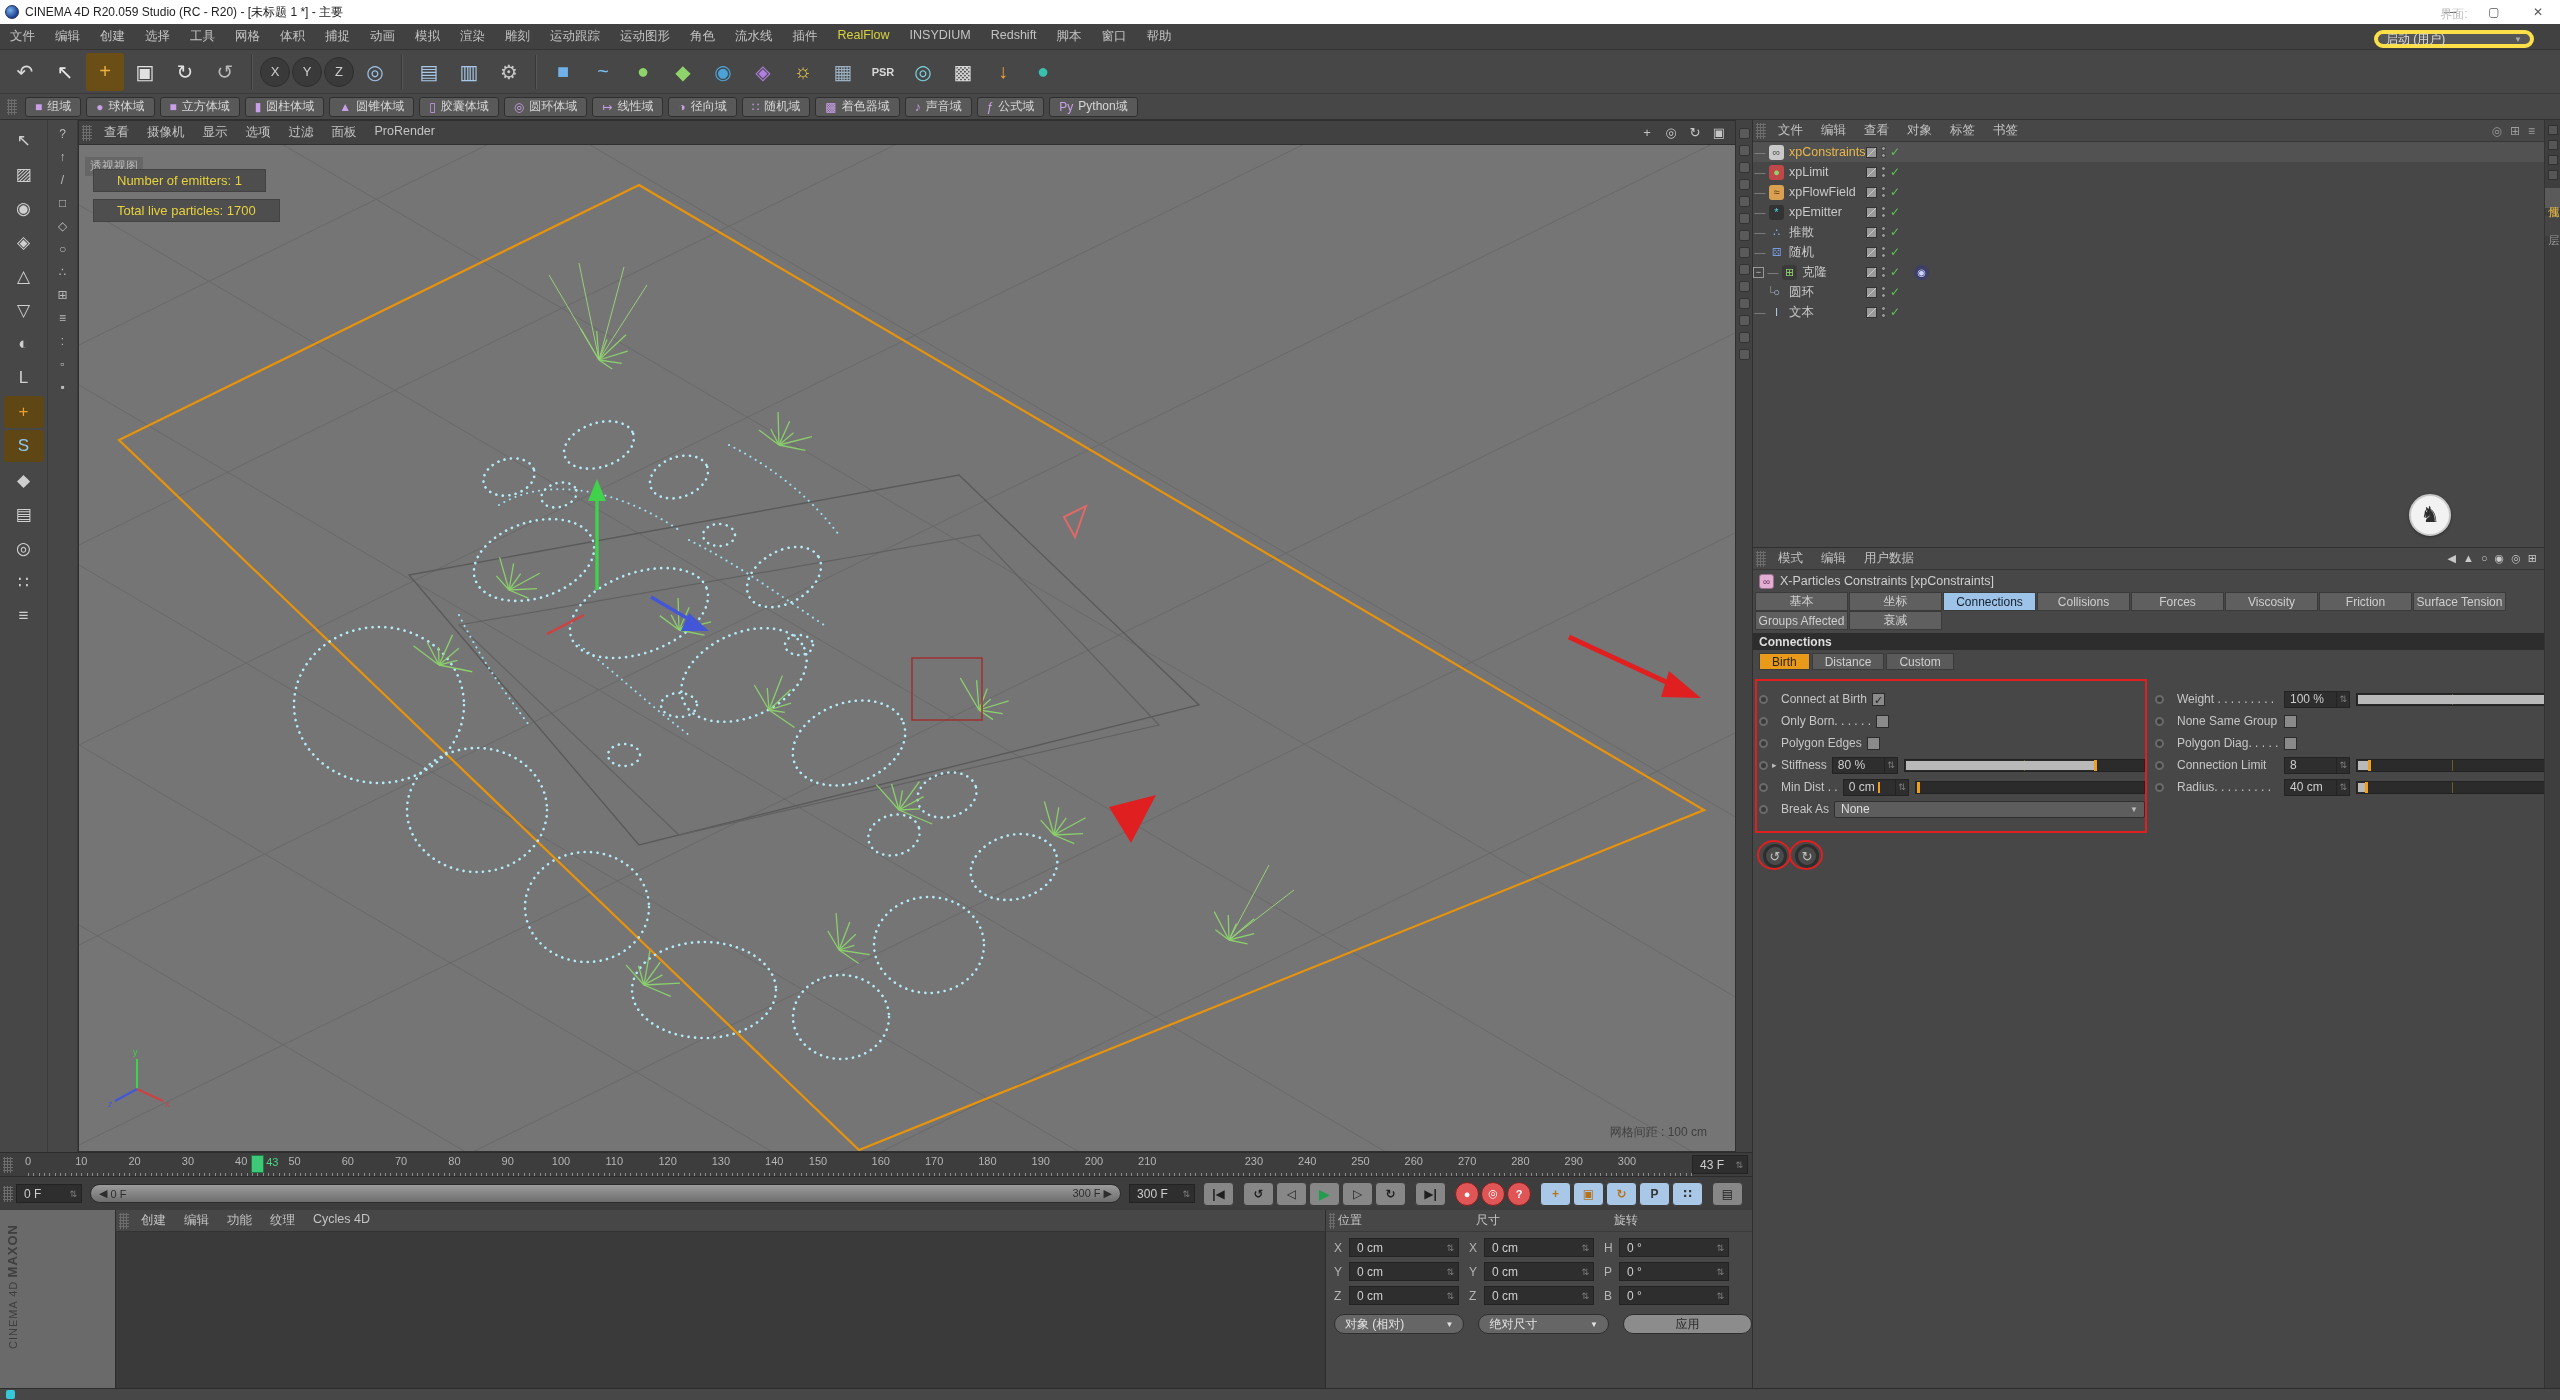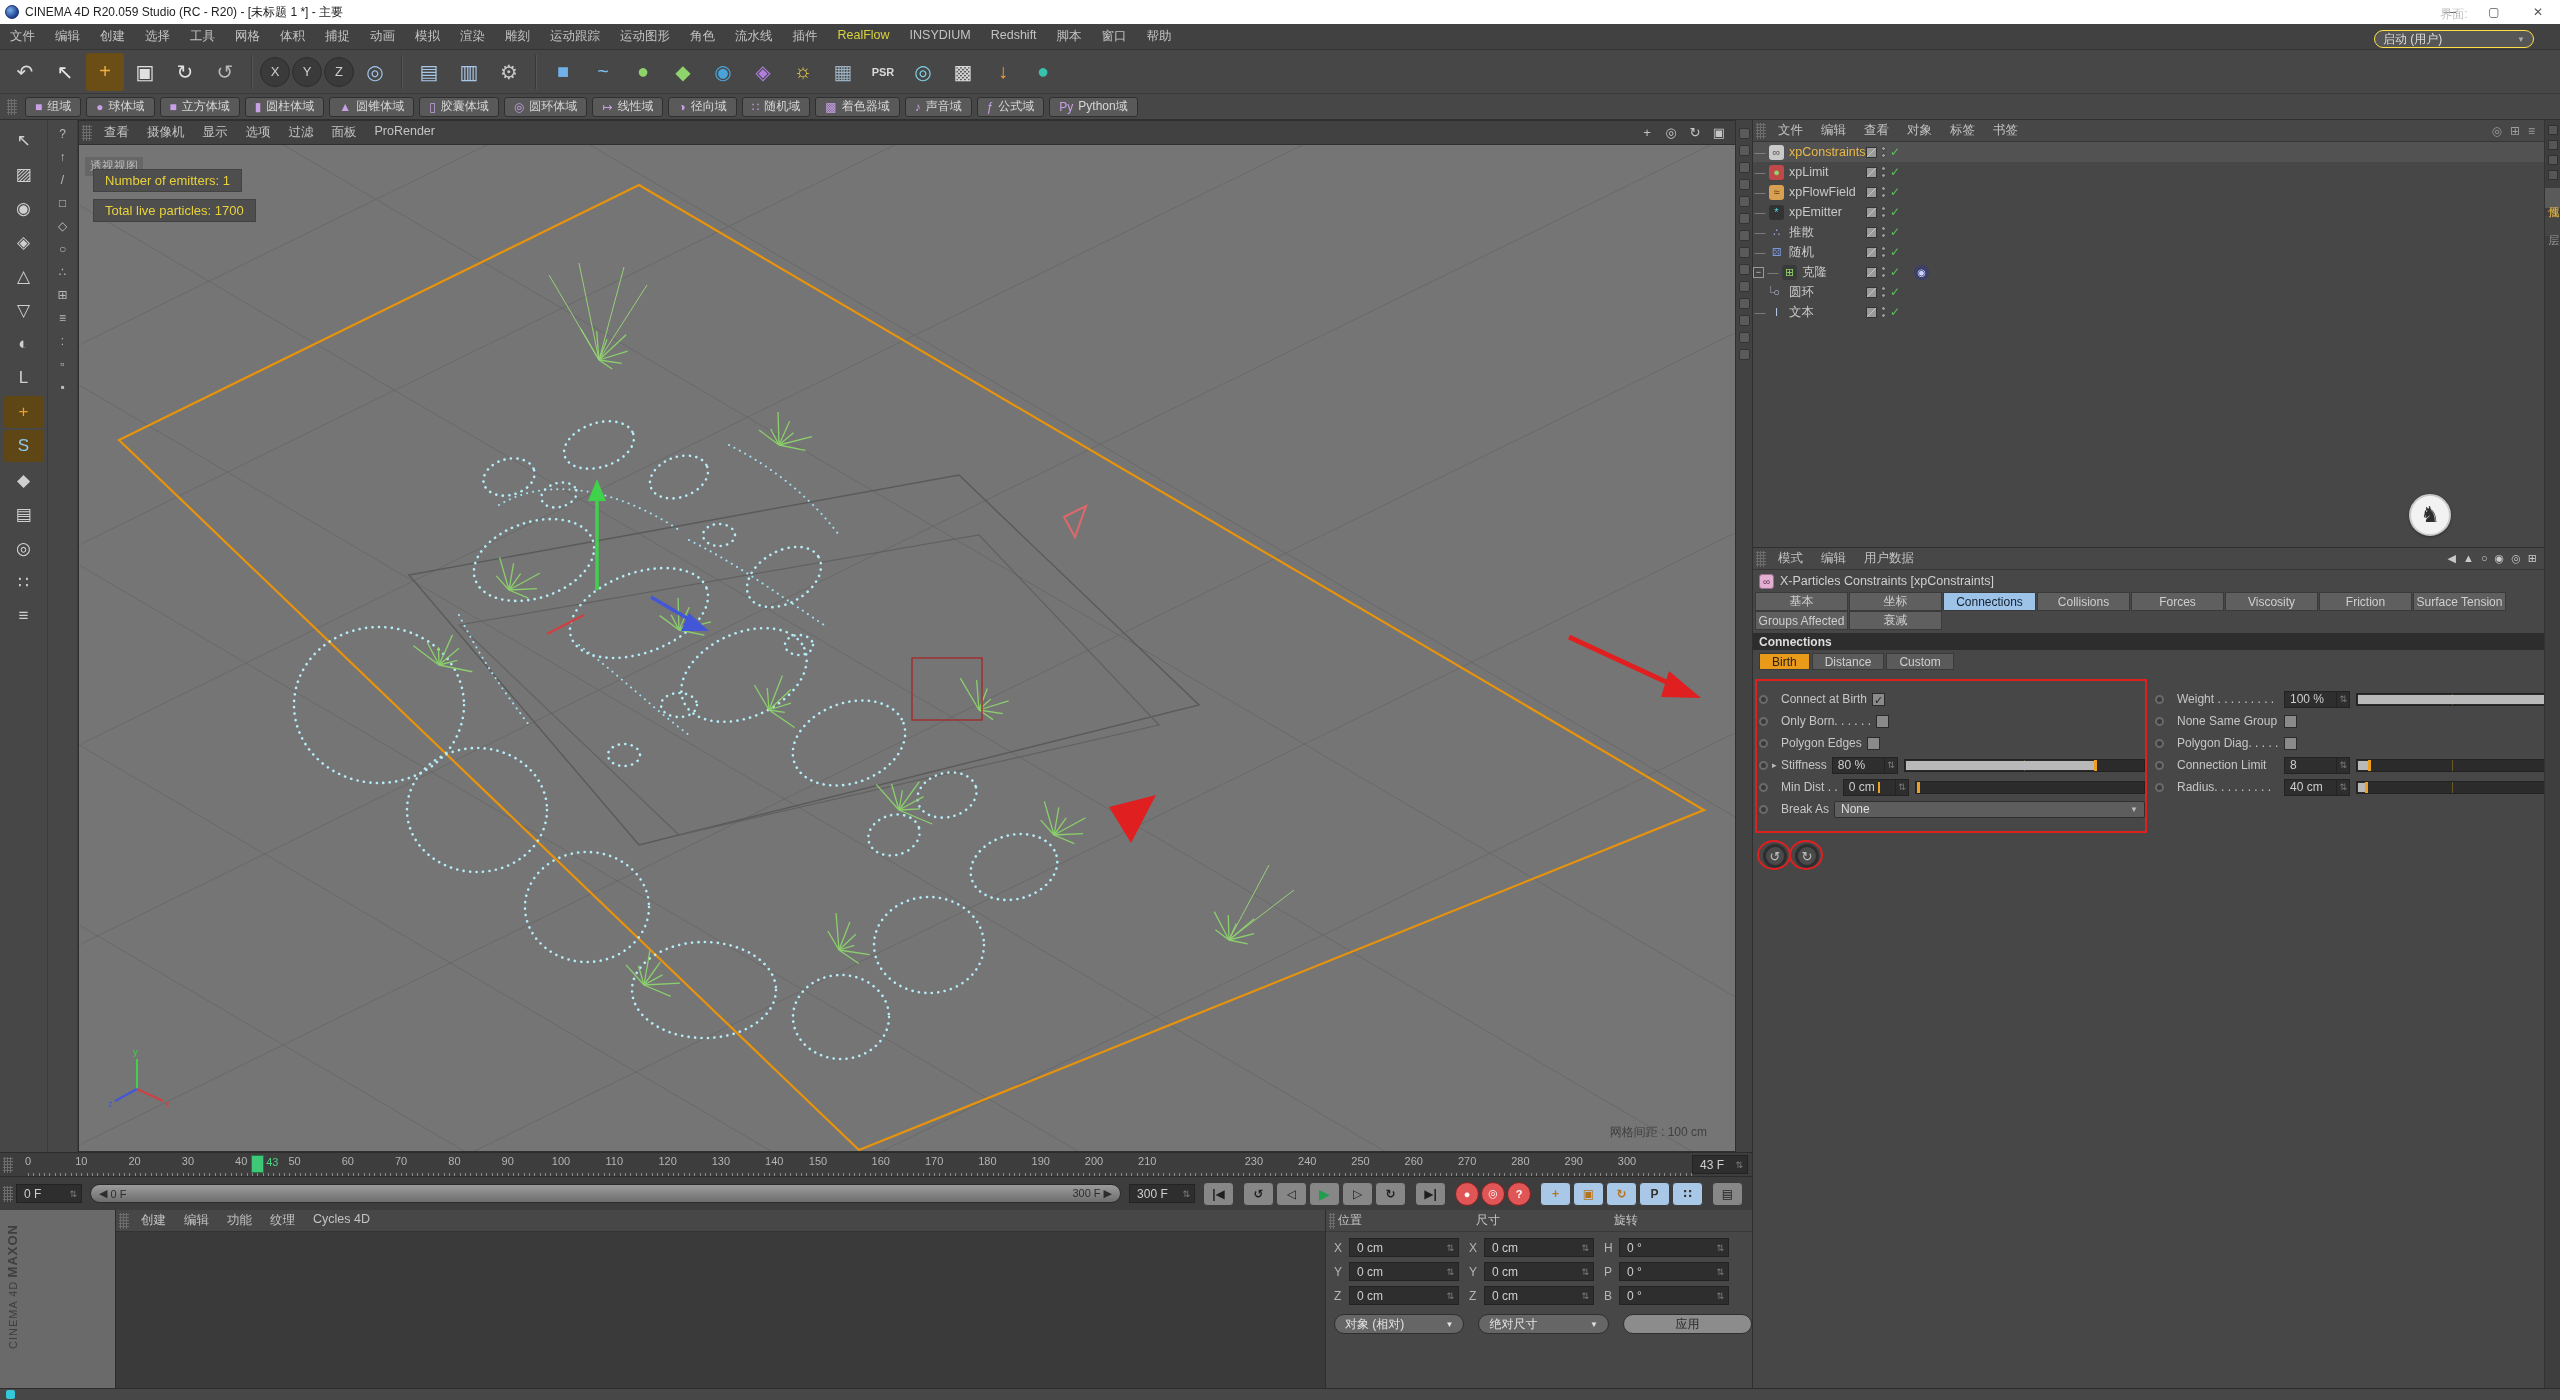--- a/index.html
+++ b/index.html
@@ -17,21 +17,21 @@
   .wctls { margin-left:auto; display:flex; }
   .wctl { width:44px; height:24px; display:flex; align-items:center; justify-content:center;
           color:#555; font-size:12px; background:#fff; }
 
   
   .menubar { position:absolute; left:0; top:24px; width:2560px; height:26px; background:#414141;
              border-bottom:1px solid #333; display:flex; align-items:center; }
   .menu-item { padding:0 10px; color:#c3c3c3; font-size:12.5px; }
   .menu-item.hl { color:#d8d23e; }
   .mb-right { margin-left:auto; display:flex; align-items:center; gap:7px; padding-right:26px; color:#bdbdbd;flex-direction:column;}
-  .layout-dd { width:160px; height:18px; background:#565656; border:1px solid #fde047; border-radius:9px;
+  .layout-dd { width:160px; height:18px; background:#565656; border:4px solid #fde047; border-radius:9px;
                display:flex; align-items:center; padding:0 8px; color:#ddd; }
   .layout-dd .dd-arrow { margin-left:auto; font-size:8px; color:#aaa; }
   .search-glyph { width:12px; height:12px; border:2px solid #b5b5b5; border-radius:50%; position:relative; }
   .search-glyph::after { content:""; position:absolute; width:6px; height:2px; background:#b5b5b5;
                transform:rotate(45deg); left:8px; top:10px; }
 
   
   .toolbar1 { position:absolute; left:0; top:50px; width:2560px; height:44px; background:#474747;
               border-bottom:1px solid #3a3a3a; display:flex; align-items:center; padding-left:6px; gap:2px;}
   .tb-tile { width:38px; height:38px; display:flex; align-items:center; justify-content:center;
@@ -64,21 +64,21 @@
               border:1px solid #2f2f2f; }
   .vp-menu { position:absolute; left:0; top:0; width:100%; height:24px; background:#414141;
              display:flex; align-items:center; border-bottom:1px solid #2f2f2f;}
   .vp-menu .menu-item { padding:0 9px; }
   .vp-nav { margin-left:auto; display:flex; gap:4px; padding-right:6px; }
   .vp-nav span { width:20px; height:18px; display:flex; align-items:center; justify-content:center;
                  color:#c5c5c5; font-size:13px; }
   .vp-canvas { position:absolute; left:0; top:24px; width:1656px; height:1006px; overflow:hidden; }
   .vp-label { position:absolute; left:6px; top:12px; color:#b8b8b8; background:#58585880; padding:1px 5px; font-size:12px;}
   .tooltip { position:absolute; left:14px; top:24px; }
-  .tt-line { display:table; background:#4e4e4e; color:#e8d23c; font-size:13px; padding:3px 11px;
+  .tt-line { display:table; background:#4e4e4e; color:#e8d23c; font-size:13px; padding:3px 23px;
              margin-bottom:7px; border:1px solid #424242; }
   .vp-fps { position:absolute; left:0; right:0; bottom:10px; text-align:center; color:#3f3f3f; font-size:12px; }
   .vp-grid { position:absolute; right:28px; bottom:10px; color:#3f3f3f; font-size:12px; }
   .axis-triad { position:absolute; left:28px; bottom:38px; }
   .red-arrow { position:absolute; left:0; top:0; pointer-events:none; }
 
   
   .pstrip { position:absolute; left:1736px; top:0; width:16px; height:1032px; background:#424242;
             display:flex; flex-direction:column; align-items:center; padding-top:8px; gap:6px; }
   .pstrip span { width:11px; height:11px; background:#5a5a5a; border:1px solid #333; border-radius:2px;}

